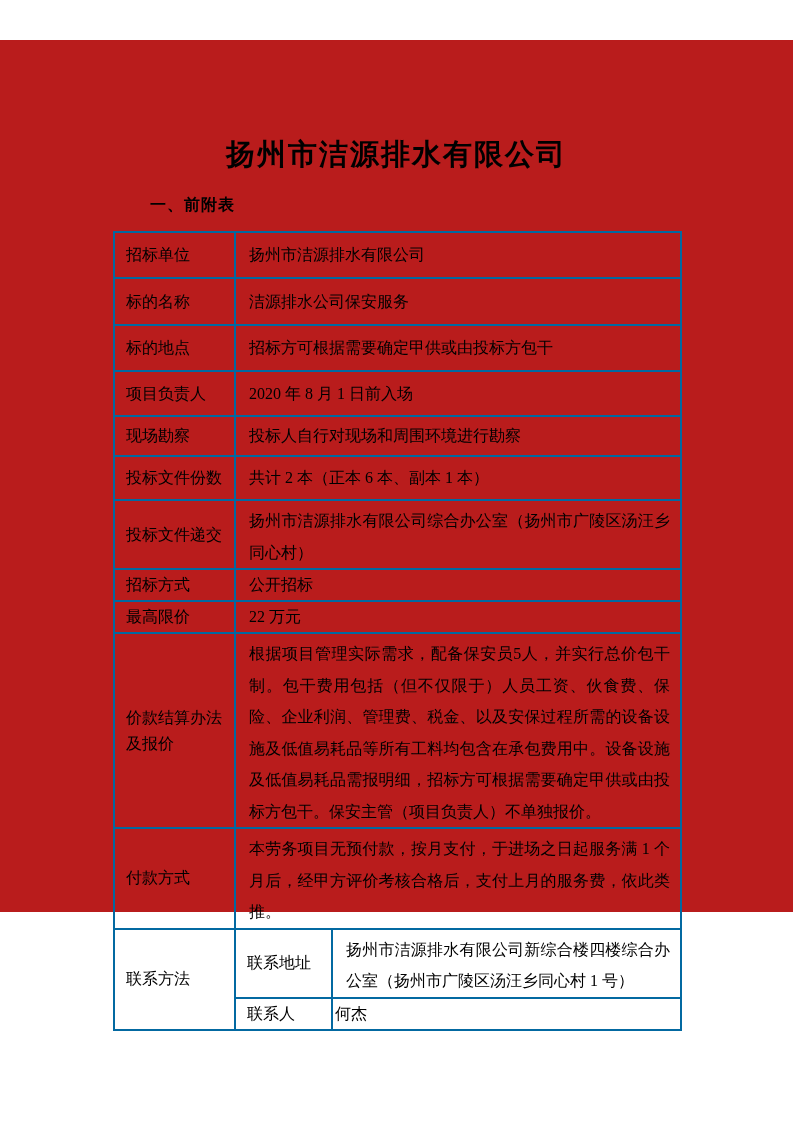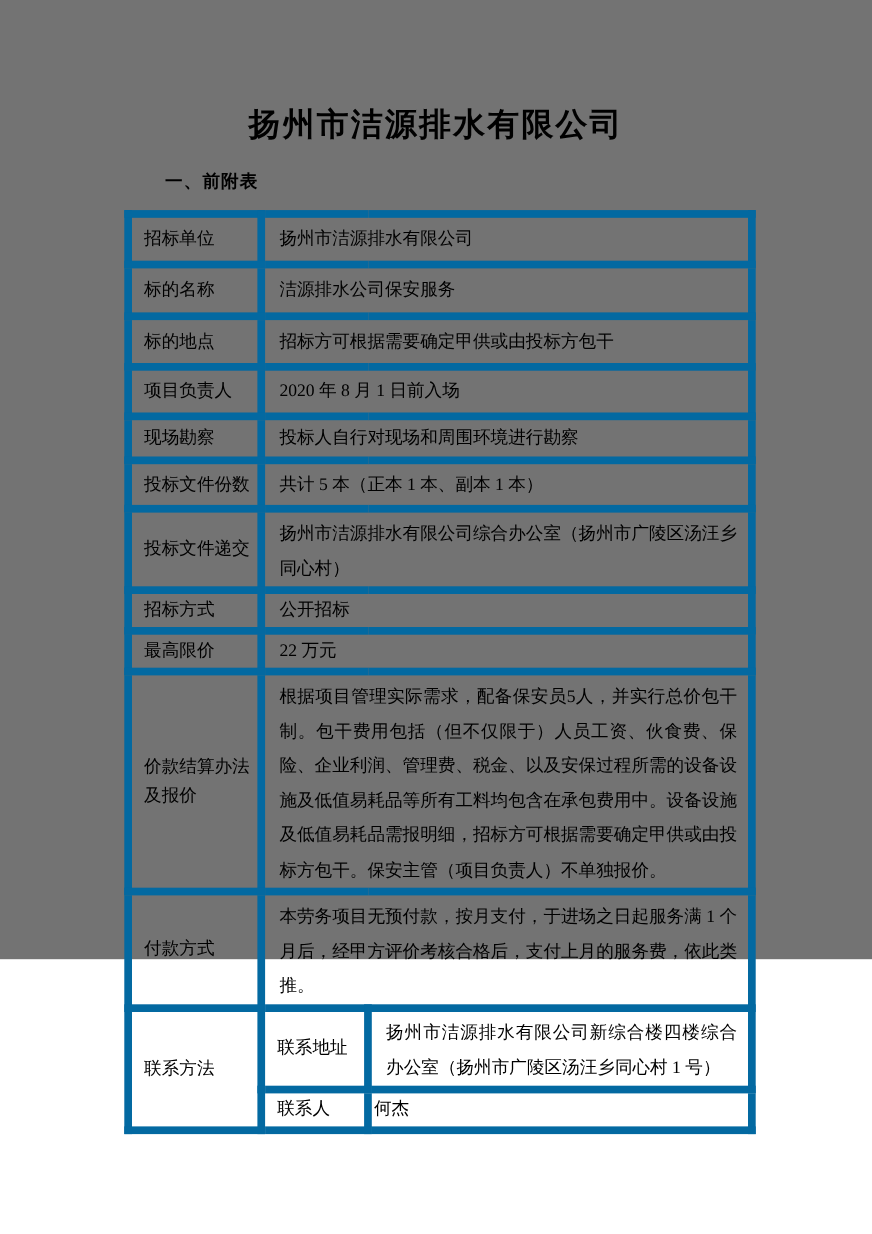--- a/index.html
+++ b/index.html
@@ -11,21 +11,22 @@
     width: 793px;
     height: 1122px;
     color: #000000;
     font-family: "Liberation Serif", "DejaVu Serif", serif;
     overflow: hidden;
   }
   .page {
     position: relative;
     width: 793px;
     height: 872px;
-    background: #737373;
+    background: #b91c1c;
+    margin-top: 40px;
   }
   .doc-title {
     margin: 0;
     padding-top: 97px;
     text-align: center;
     font-size: 29px;
     font-weight: bold;
     letter-spacing: 2px;
     line-height: 34px;
   }
@@ -44,21 +45,21 @@
     font-weight: bold;
     letter-spacing: 1px;
   }
   table.front-table {
     margin: 15px 0 0 113px;
     width: 567px;
     border-collapse: collapse;
     table-layout: fixed;
   }
   table.front-table td {
-    border: 7px solid #0369a1;
+    border: 2px solid #0369a1;
     font-size: 16px;
     vertical-align: middle;
     word-break: break-all;
     overflow: hidden;
   }
   td.lbl {
     padding: 2px 4px 2px 11px;
     line-height: 26px;
   }
   td.val {
@@ -119,21 +120,21 @@
       <tr class="h45">
         <td class="lbl">项目负责人</td>
         <td class="val" colspan="2">2020 年 8 月 1 日前入场</td>
       </tr>
       <tr class="h40">
         <td class="lbl">现场勘察</td>
         <td class="val" colspan="2">投标人自行对现场和周围环境进行勘察</td>
       </tr>
       <tr class="h44">
         <td class="lbl">投标文件份数</td>
-        <td class="val" colspan="2">共计 5 本（正本 1 本、副本 1 本）</td>
+        <td class="val" colspan="2">共计 2 本（正本 6 本、副本 1 本）</td>
       </tr>
       <tr class="h62">
         <td class="lbl">投标文件递交</td>
         <td class="val just" colspan="2">扬州市洁源排水有限公司综合办公室（扬州市广陵区汤汪乡同心村）</td>
       </tr>
       <tr class="h30">
         <td class="lbl">招标方式</td>
         <td class="val" colspan="2">公开招标</td>
       </tr>
       <tr class="h32">

